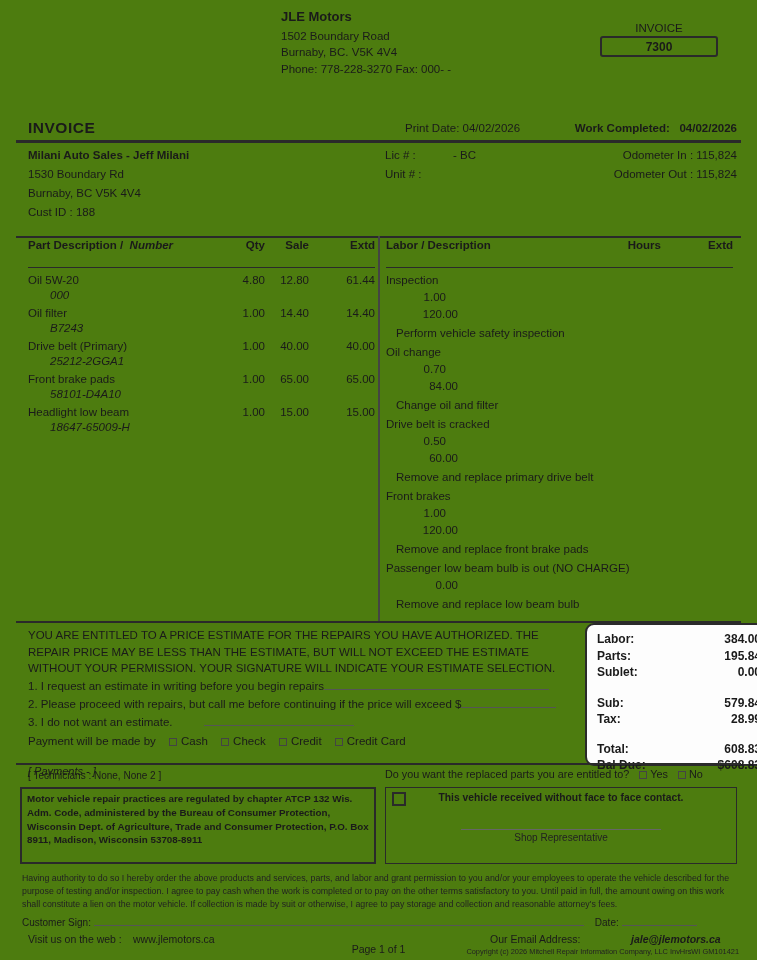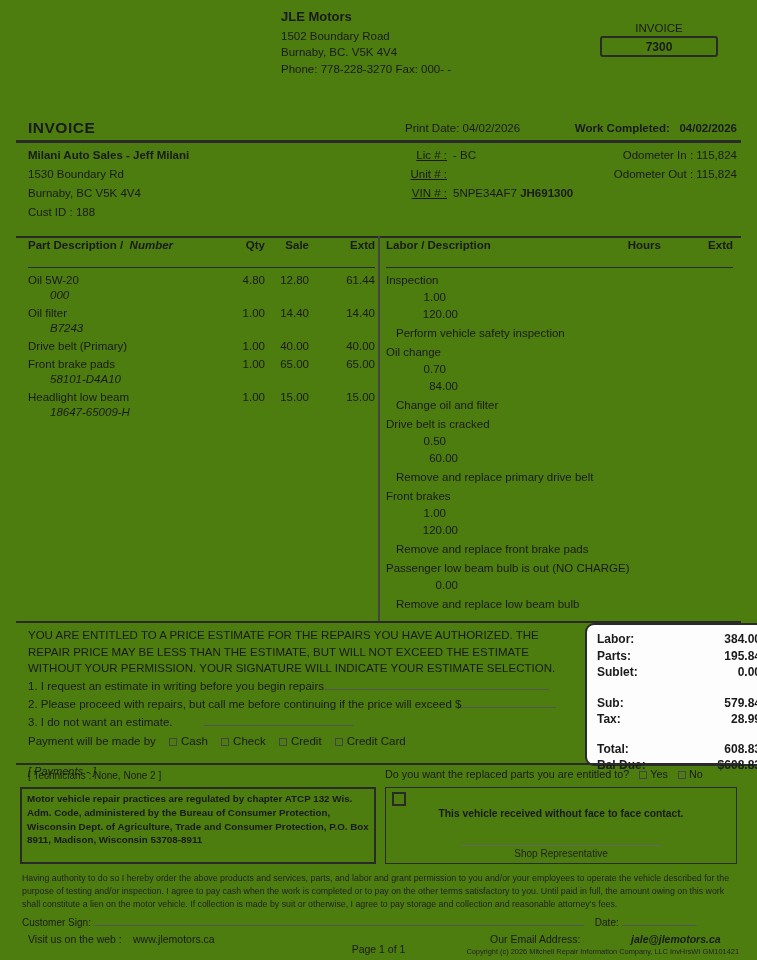--- a/index.html
+++ b/index.html
@@ -24,21 +24,21 @@
   .hl-info  { top:236px; height:2px; }
   .hl-est   { top:621px; height:1.5px; }
   .hl-pay   { top:763px; height:1.5px; }
 
   
   .cust-col { position:absolute; left:28px; top:146px; font-size:11.5px; line-height:19px; }
   .cust-name { font-weight:bold; }
   .veh-col { position:absolute; left:385px; top:146px; width:352px; font-size:11.5px; line-height:19px; }
   .veh-desc { text-align:center; }
   .veh-row { display:flex; }
-  .veh-label { width:68px; text-align:right; padding-right:6px; white-space:nowrap;text-decoration:underline; }
+  .veh-label { width:68px; text-align:left; padding-right:6px; white-space:nowrap; }
   .veh-val { white-space:nowrap; }
   .odo { margin-left:auto; white-space:nowrap; }
   .vin-bold { font-weight:bold; }
 
   
   .vdivider { position:absolute; left:378px; top:236px; width:1.5px; height:386px; background:#444; }
   .parts-col { position:absolute; left:28px; top:239px; width:347px; font-size:11.5px; }
   .labor-col { position:absolute; left:386px; top:239px; width:347px; font-size:11.5px; }
   .tbl-head { display:flex; font-weight:bold; padding-bottom:16px; border-bottom:1.5px solid #2a2a2a; margin-bottom:4px; }
   .c-desc { flex:1; }
@@ -69,21 +69,21 @@
 
   
   .tech-note { position:absolute; left:28px; top:770px; font-size:10px; }
   .replaced { position:absolute; left:385px; top:768px; font-size:10.8px; }
   .cb2 { display:inline-block; width:8px; height:8px; border:1px solid #444; margin:0 3px 0 7px; vertical-align:-1px; }
 
   
   .reg-box { position:absolute; left:20px; top:787px; width:356px; height:77px; border:2px solid #2a2a2a; padding:3px 5px; font-size:9.8px; font-weight:bold; line-height:13.8px; }
   .contact-box { position:absolute; left:385px; top:787px; width:352px; height:77px; border:1.5px solid #2a2a2a; padding:4px 6px; }
   .contact-cb { position:absolute; left:6px; top:4px; width:14px; height:14px; border:2px solid #2a2a2a; }
-  .contact-text { text-align:center; font-weight:bold; font-size:10.3px; margin-top:16px; }
+  .contact-text { text-align:center; font-weight:bold; font-size:10.3px; margin-top:0; }
   .contact-sign { width:200px; margin:26px auto 0 auto; border-bottom:1px solid #666; }
   .contact-rep { text-align:center; font-size:10px; margin-top:2px; color:#222; }
 
   
   .legal { position:absolute; left:22px; top:872px; width:716px; font-size:8.8px; line-height:13.2px; color:#222; }
   .sign-row { position:absolute; left:22px; right:20px; top:915px; font-size:10px; }
   .footer1 { position:absolute; left:28px; right:20px; top:933px; font-size:10.5px; }
   .web-url { position:absolute; left:105px; top:0; }
   .email-label { position:absolute; left:462px; top:0; }
   .email { position:absolute; left:603px; top:0; font-weight:bold; font-style:italic; }
@@ -130,26 +130,20 @@
     <div class="veh-row">
       <span class="veh-label">Lic # :</span>
       <span class="veh-val">- BC</span>
       <span class="odo">Odometer In :  115,824</span>
     </div>
     <div class="veh-row">
       <span class="veh-label">Unit # :</span>
       <span class="veh-val"></span>
       <span class="odo">Odometer Out :  115,824</span>
     </div>
-    <div class="veh-row">
-      <span class="veh-label">VIN # :</span>
-      <span class="veh-val">
-        <span>5NPE34AF7</span>&nbsp;<span class="vin-bold">JH691300</span>
-      </span>
-    </div>
   </div>
   <div class="hline hl-info"></div>
   <div class="vdivider"></div>
 
   <div class="parts-col">
     <div class="tbl-head">
       <span class="c-desc"><span>Part Description /</span>&nbsp;&nbsp;<span class="hdr-italic">Number</span></span>
       <span class="c-qty">Qty</span>
       <span class="c-sale">Sale</span>
       <span class="c-extd">Extd</span>
@@ -167,20 +161,21 @@
       <span class="c-sale">14.40</span>
       <span class="c-extd">14.40</span>
     </div>
     <div class="p-num">B7243</div>
     <div class="p-row">
       <span class="c-desc">Drive belt (Primary)</span>
       <span class="c-qty">1.00</span>
       <span class="c-sale">40.00</span>
       <span class="c-extd">40.00</span>
     </div>
+    <div class="p-num">25212-2GGA1</div>
     <div class="p-row">
       <span class="c-desc">Front brake pads</span>
       <span class="c-qty">1.00</span>
       <span class="c-sale">65.00</span>
       <span class="c-extd">65.00</span>
     </div>
     <div class="p-num">58101-D4A10</div>
     <div class="p-row">
       <span class="c-desc">Headlight low beam</span>
       <span class="c-qty">1.00</span>

